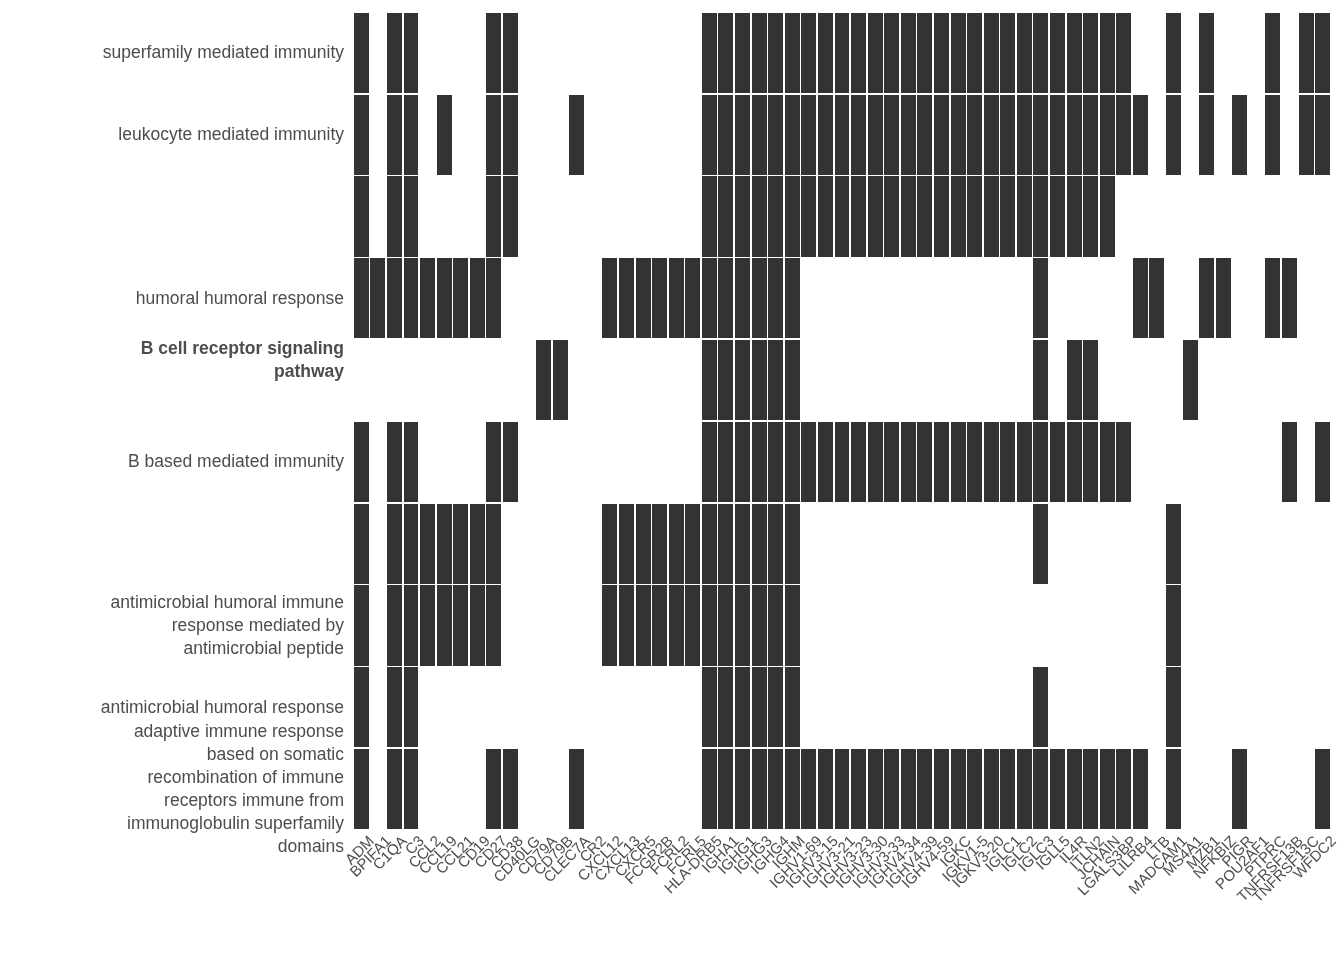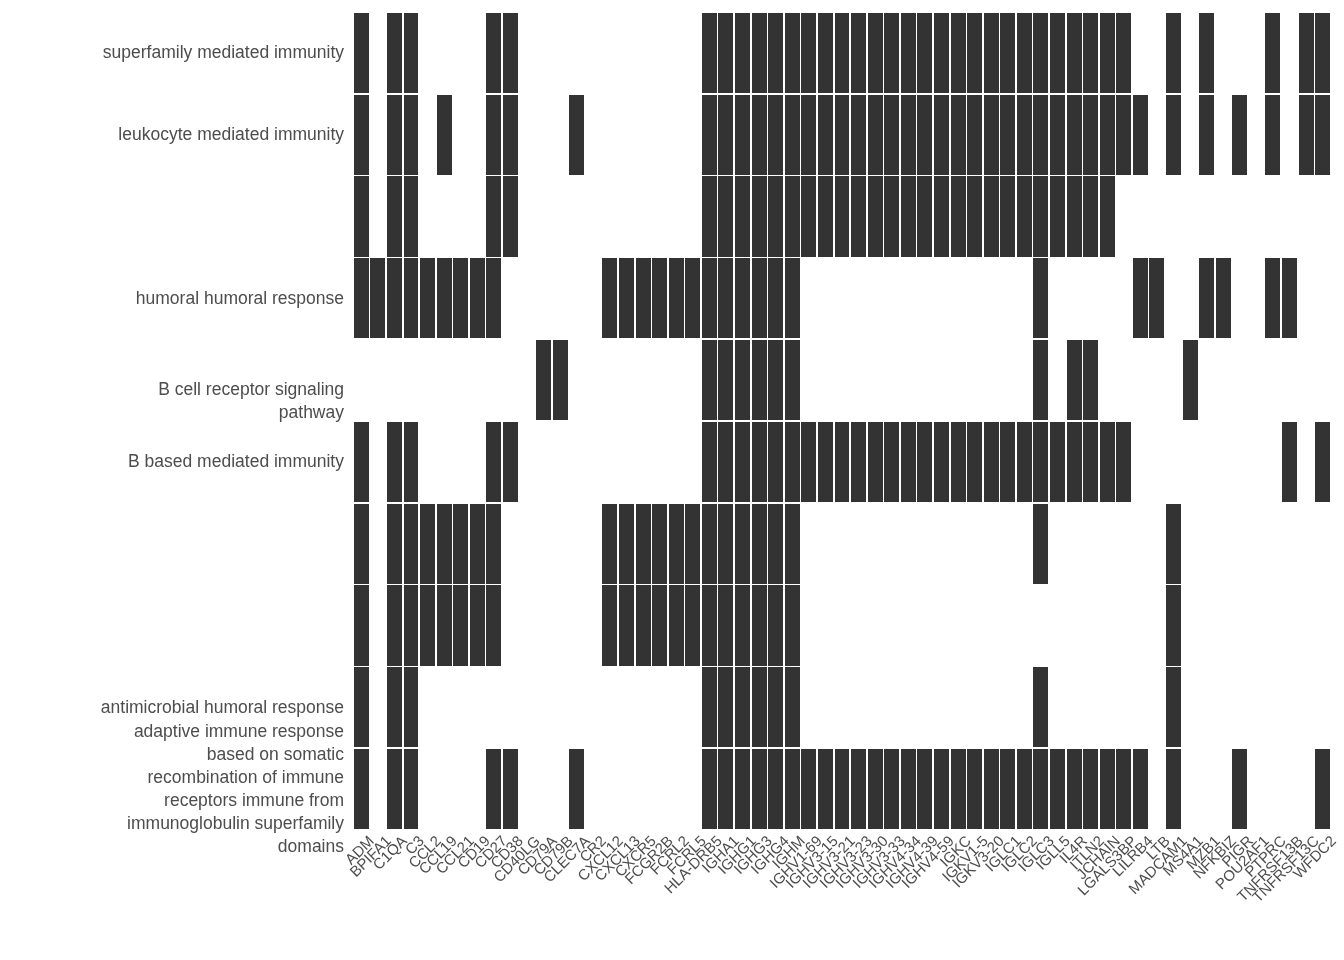--- a/index.html
+++ b/index.html
@@ -70,23 +70,26 @@
 </style>
 </head>
 <body>
 
 <div id="figure">
 
   <div id="row-labels">
       <div class="row-label" style="top: 41.4px; visibility: visible;">superfamily mediated immunity</div>
       <div class="row-label" style="top: 123.2px; visibility: visible;">leukocyte mediated immunity</div>
       <div class="row-label" style="top: 286.8px; visibility: visible;">humoral humoral response</div>
-      <div class="row-label" style="top: 378px; visibility: visible;">B cell receptor signaling
+      <div class="row-label" style="top: 337px; visibility: visible; font-weight: bold;">B cell receptor signaling
 pathway</div>
       <div class="row-label" style="top: 450.4px; visibility: visible;">B based mediated immunity</div>
+      <div class="row-label" style="top: 591px; visibility: visible;">antimicrobial humoral immune
+response mediated by
+antimicrobial peptide</div>
       <div class="row-label" style="top: 695.8px; visibility: visible;">antimicrobial humoral response</div>
       <div class="row-label" style="top: 719.6px; visibility: visible;">adaptive immune response
 based on somatic
 recombination of immune
 receptors immune from
 immunoglobulin superfamily
 domains</div>
     </div>
 
   <div id="panel">

